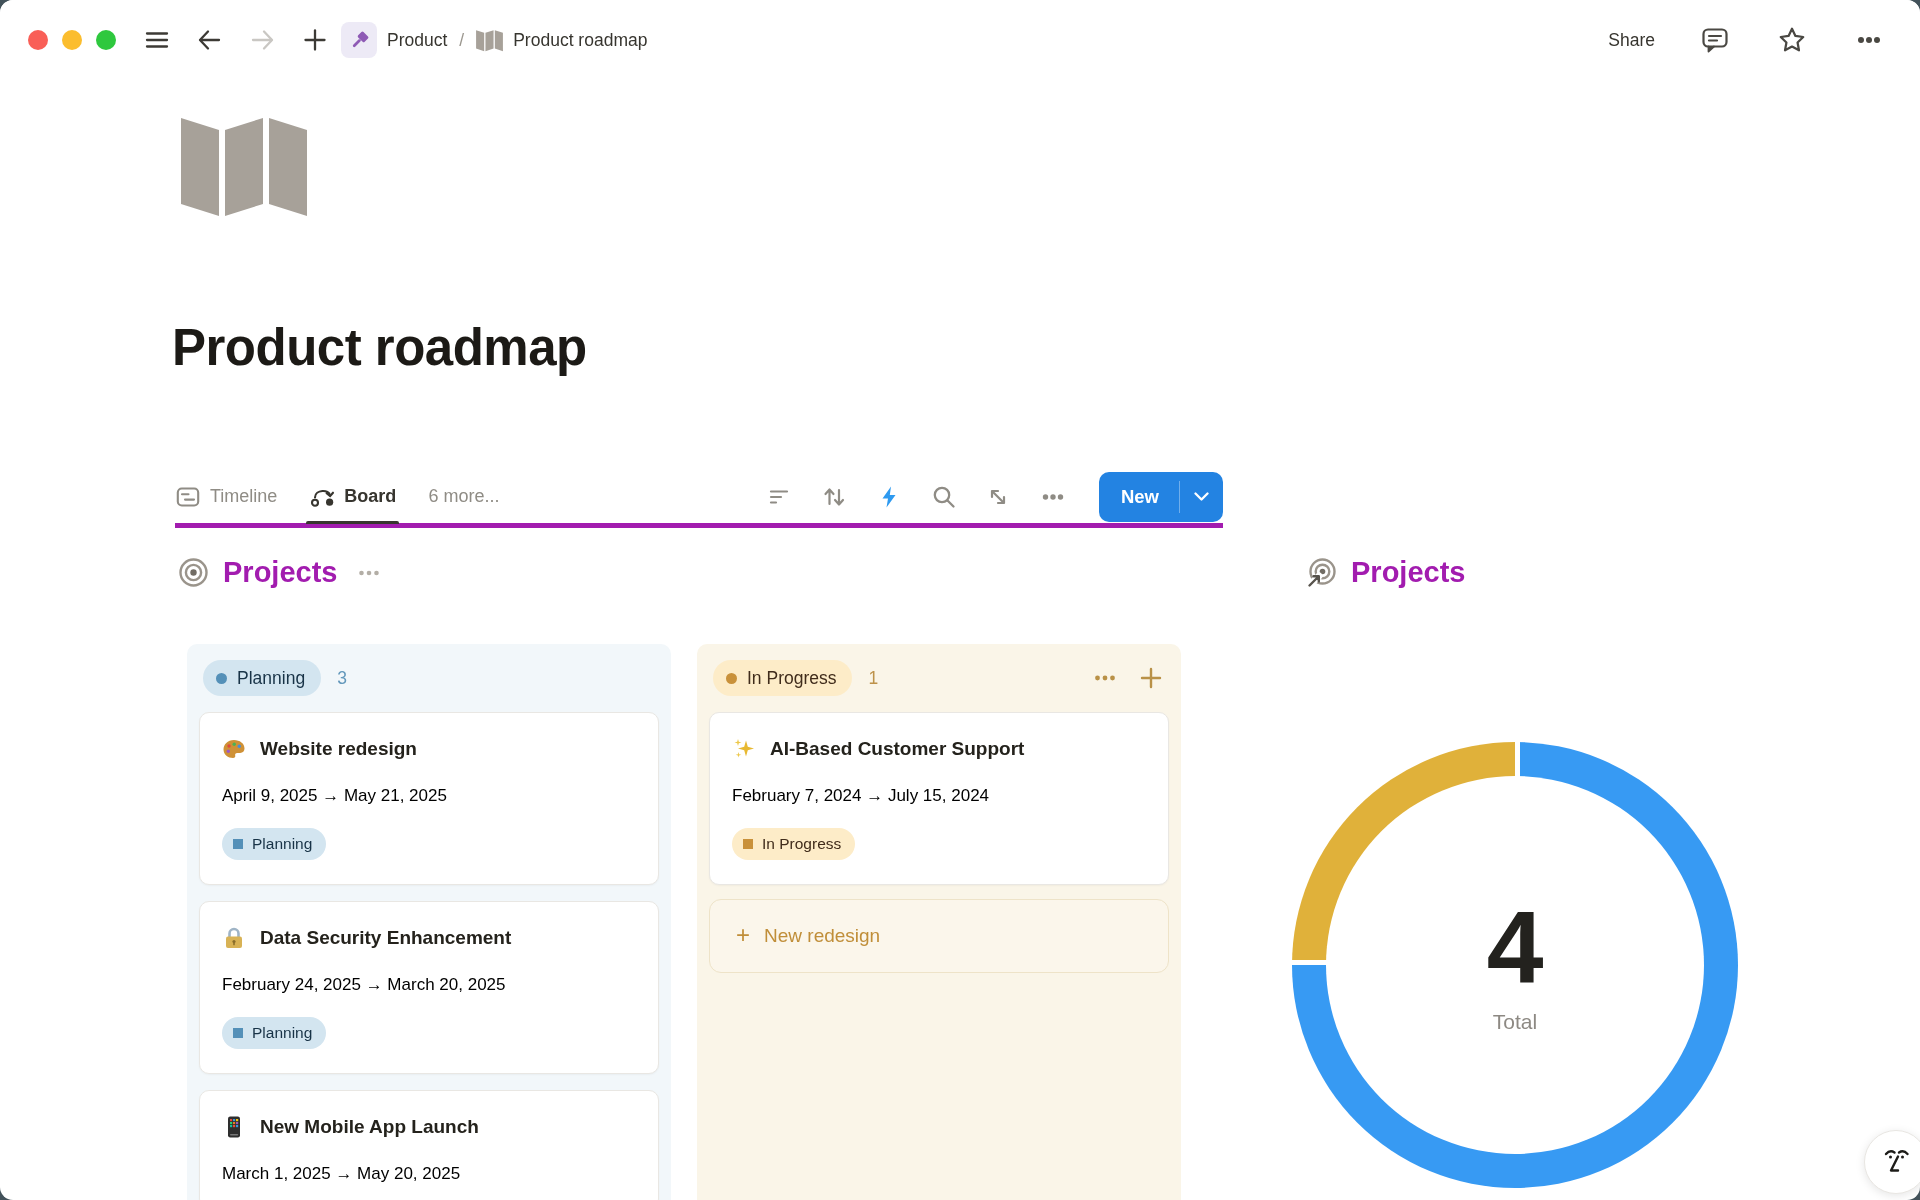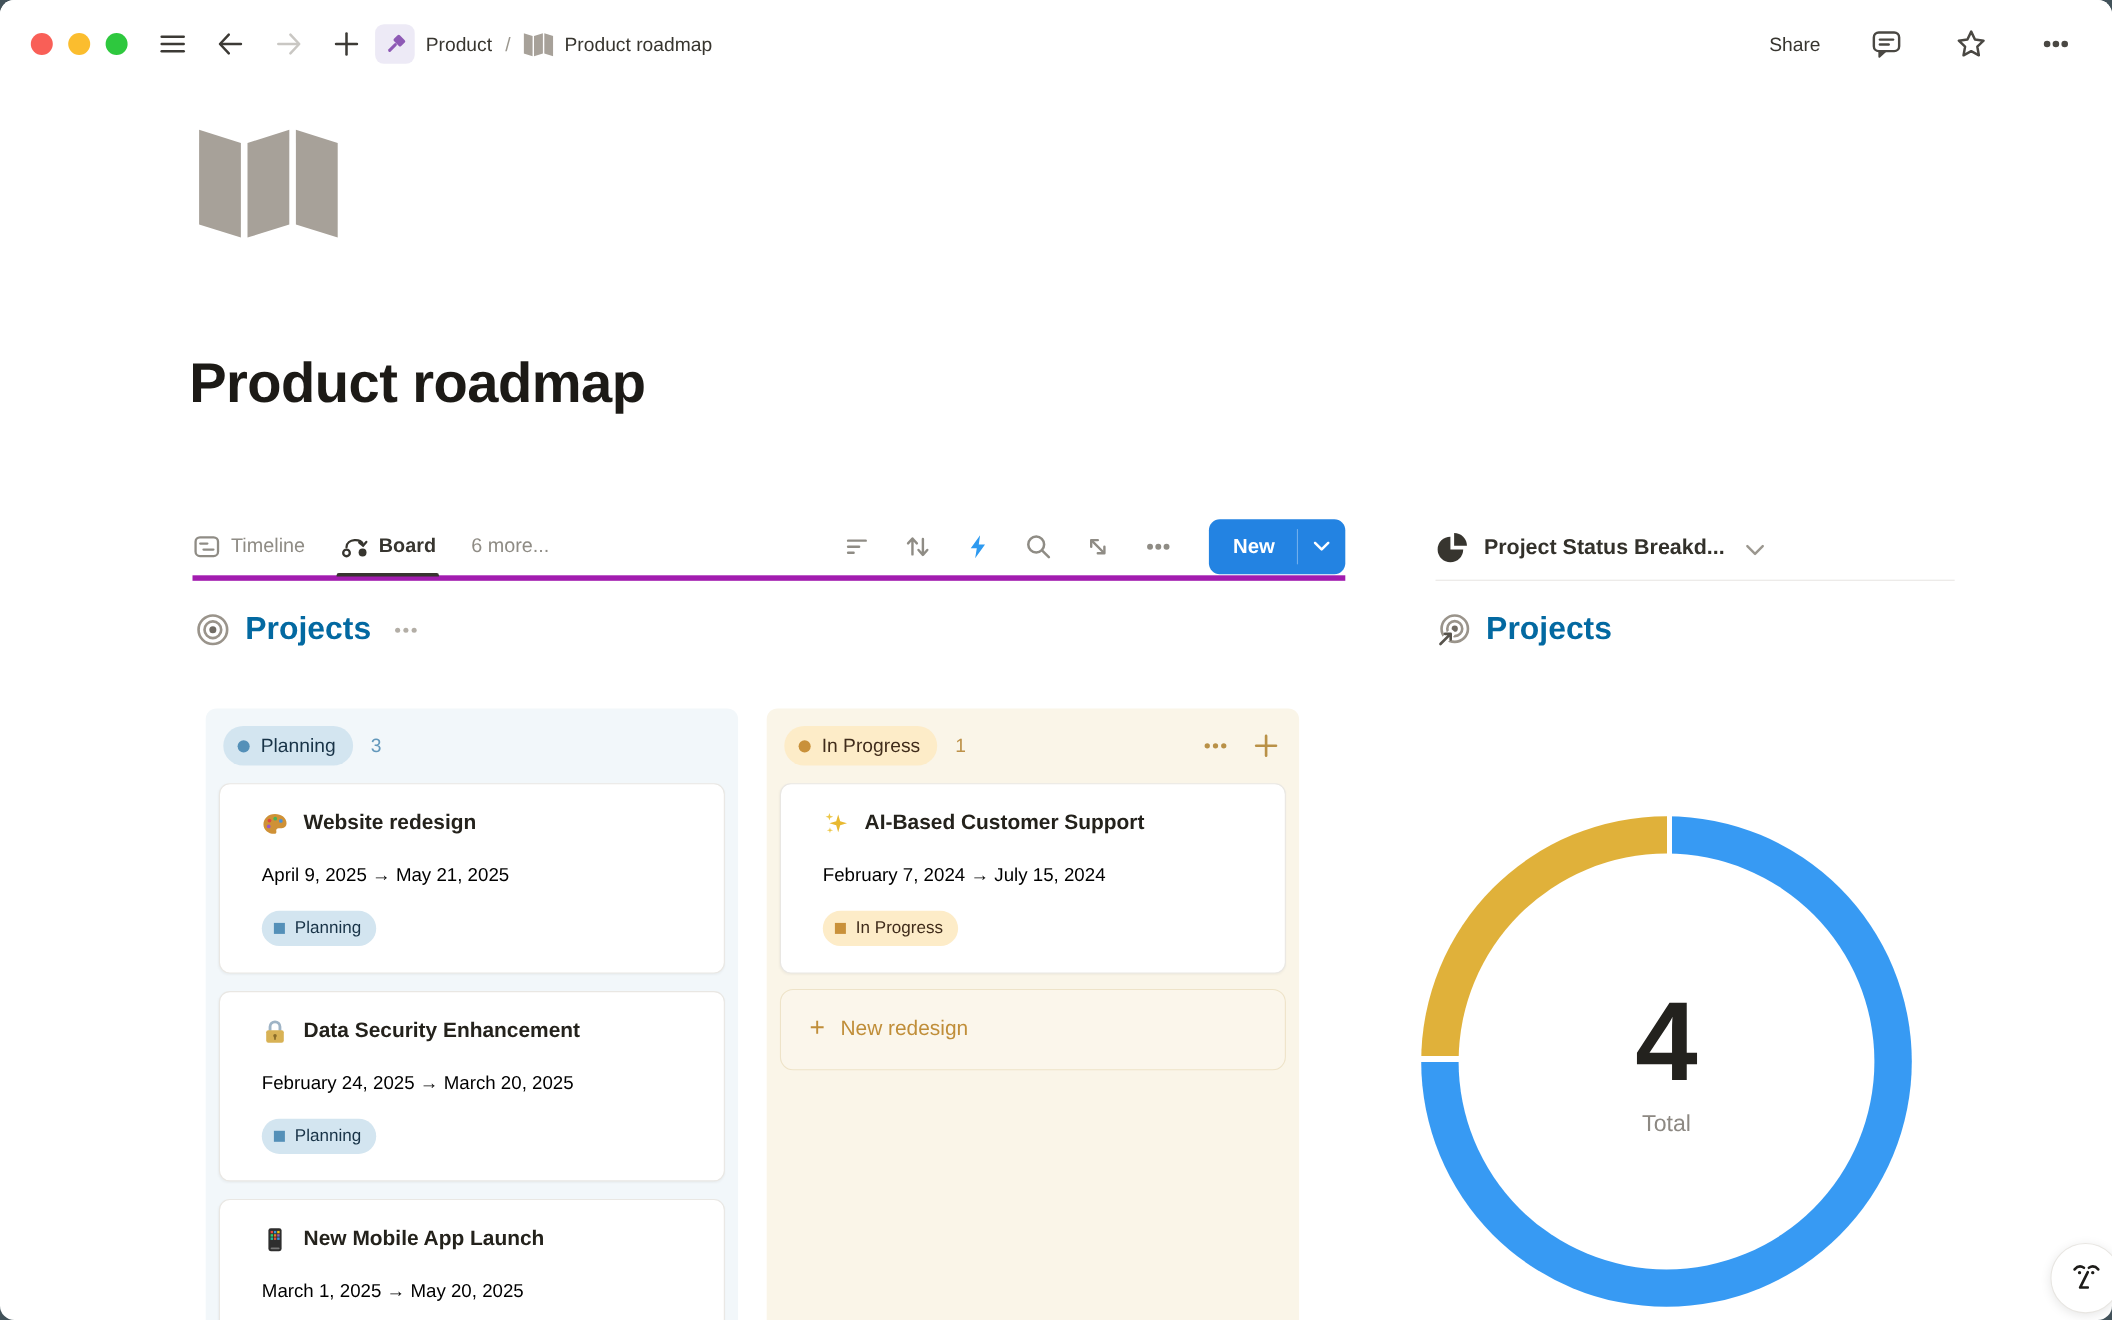--- a/index.html
+++ b/index.html
@@ -39,37 +39,37 @@
   .new-btn .chev { display:flex; align-items:center; padding:0 14px; }
 
   
   .chart-head { position:absolute; left:1305px; top:470px; width:472px; height:58px; border-bottom:1px solid #e9e7e4; display:flex; align-items:center; gap:13px; }
   .chart-head .sel-label { font-size:19.5px; font-weight:700; color:#33312b; }
   .chart-head .chev { margin-left:6px; margin-top:3px; }
 
   
   .section-head { position:absolute; top:556px; display:flex; align-items:center; gap:14px; }
   .section-head.left { left:178px; } .section-head.right { left:1306px; }
-  .section-title { font-size:29px; font-weight:700; color:#0369a1; }
+  .section-title { font-size:29px; font-weight:700; color:#a21caf; }
   .section-dots { margin-left:6px; cursor:pointer; }
 
   
   .board { position:absolute; left:187px; top:644px; display:flex; gap:26px; }
   .column { width:484px; border-radius:10px; padding:10px 12px 14px; }
   .column.planning { background:#f2f7fa; height:620px; }
   .column.inprogress { background:#faf5e8; height:auto; padding-bottom:16px; }
   .col-head { display:flex; align-items:center; margin:6px 4px 16px; }
   .status-pill { display:inline-flex; align-items:center; gap:10px; height:36px; padding:0 16px 0 13px; border-radius:18px; font-size:17.5px; font-weight:500; }
   .status-pill .dot { width:11px; height:11px; border-radius:50%; }
   .pill-blue { background:#d3e5f0; color:#183347; } .pill-blue .dot { background:#5490b8; }
   .pill-yellow { background:#fdecc8; color:#402c1b; } .pill-yellow .dot { background:#c9913a; }
   .col-count { margin-left:16px; font-size:17.5px; font-weight:500; }
   .count-blue { color:#6398bb; } .count-yellow { color:#bd924a; }
   .col-actions { margin-left:auto; display:flex; align-items:center; gap:18px; }
-  .card { background:#fff; border:1px solid #e9e7e3; border-radius:10px; box-shadow:0 1px 2px rgba(15,15,15,.04); padding:24px 38px; cursor:pointer; }
+  .card { background:#fff; border:1px solid #e9e7e3; border-radius:10px; box-shadow:0 1px 2px rgba(15,15,15,.04); padding:24px 22px; cursor:pointer; }
   .card + .card { margin-top:16px; }
   .card-title-row { display:flex; align-items:center; gap:14px; }
   .card-title { font-size:19px; font-weight:600; color:#24221c; }
   .card-dates { margin-top:25px; font-size:17px; color:#000000; }
   .tag-pill { display:inline-flex; align-items:center; gap:9px; height:32px; padding:0 14px 0 11px; border-radius:16px; font-size:15.5px; margin-top:22px; }
   .new-project { margin-top:14px; height:74px; border:1px solid #eee3c8; background:#fbf6eb; border-radius:12px; display:flex; align-items:center; gap:14px; padding:0 26px; color:#c08e39; font-size:19px; font-weight:500; cursor:pointer; }
   .new-project .plus { font-size:24px; font-weight:400; line-height:1; margin-top:-2px; }
 
   
   .donut { position:absolute; left:1292px; top:742px; width:446px; height:446px; border-radius:50%; display:flex; align-items:center; justify-content:center; }
@@ -247,32 +247,20 @@
         <span class="divider"></span>
         <span class="chev">
           <svg width="15" height="10" viewBox="0 0 15 10" fill="none" stroke="#fff" stroke-width="2.3" stroke-linecap="round" stroke-linejoin="round">
               <path d="M1.5 1.5 L7.5 7.5 L13.5 1.5"></path>
             </svg>
         </span>
       </div>
     </div>
   </div>
 
-  <div class="chart-head">
-    <svg width="31" height="31" viewBox="0 0 32 32" fill="#37352f">
-        <path d="M14 5 A12 12 0 1 0 26 17 L14 17 Z"></path>
-        <path d="M17.5 1.5 A12 12 0 0 1 29.5 13.5 L17.5 13.5 Z"></path>
-      </svg>
-    <span class="sel-label">Project Status Breakd...</span>
-    <span class="chev">
-      <svg width="17" height="11" viewBox="0 0 17 11" fill="none" stroke="#9b978f" stroke-width="2.2" stroke-linecap="round" stroke-linejoin="round">
-          <path d="M1.5 1.5 L8.5 8.5 L15.5 1.5"></path>
-        </svg>
-    </span>
-  </div>
 
   <div class="section-head left">
     <svg width="31" height="31" viewBox="0 0 31 31">
         <g fill="none" stroke="#9a948b" stroke-width="2.4">
           <circle cx="15.5" cy="15.5" r="13"></circle>
           <circle cx="15.5" cy="15.5" r="7.6"></circle>
         </g>
         <circle cx="15.5" cy="15.5" r="3.2" fill="#716c64"></circle>
       </svg>
     <span class="section-title">Projects</span>

